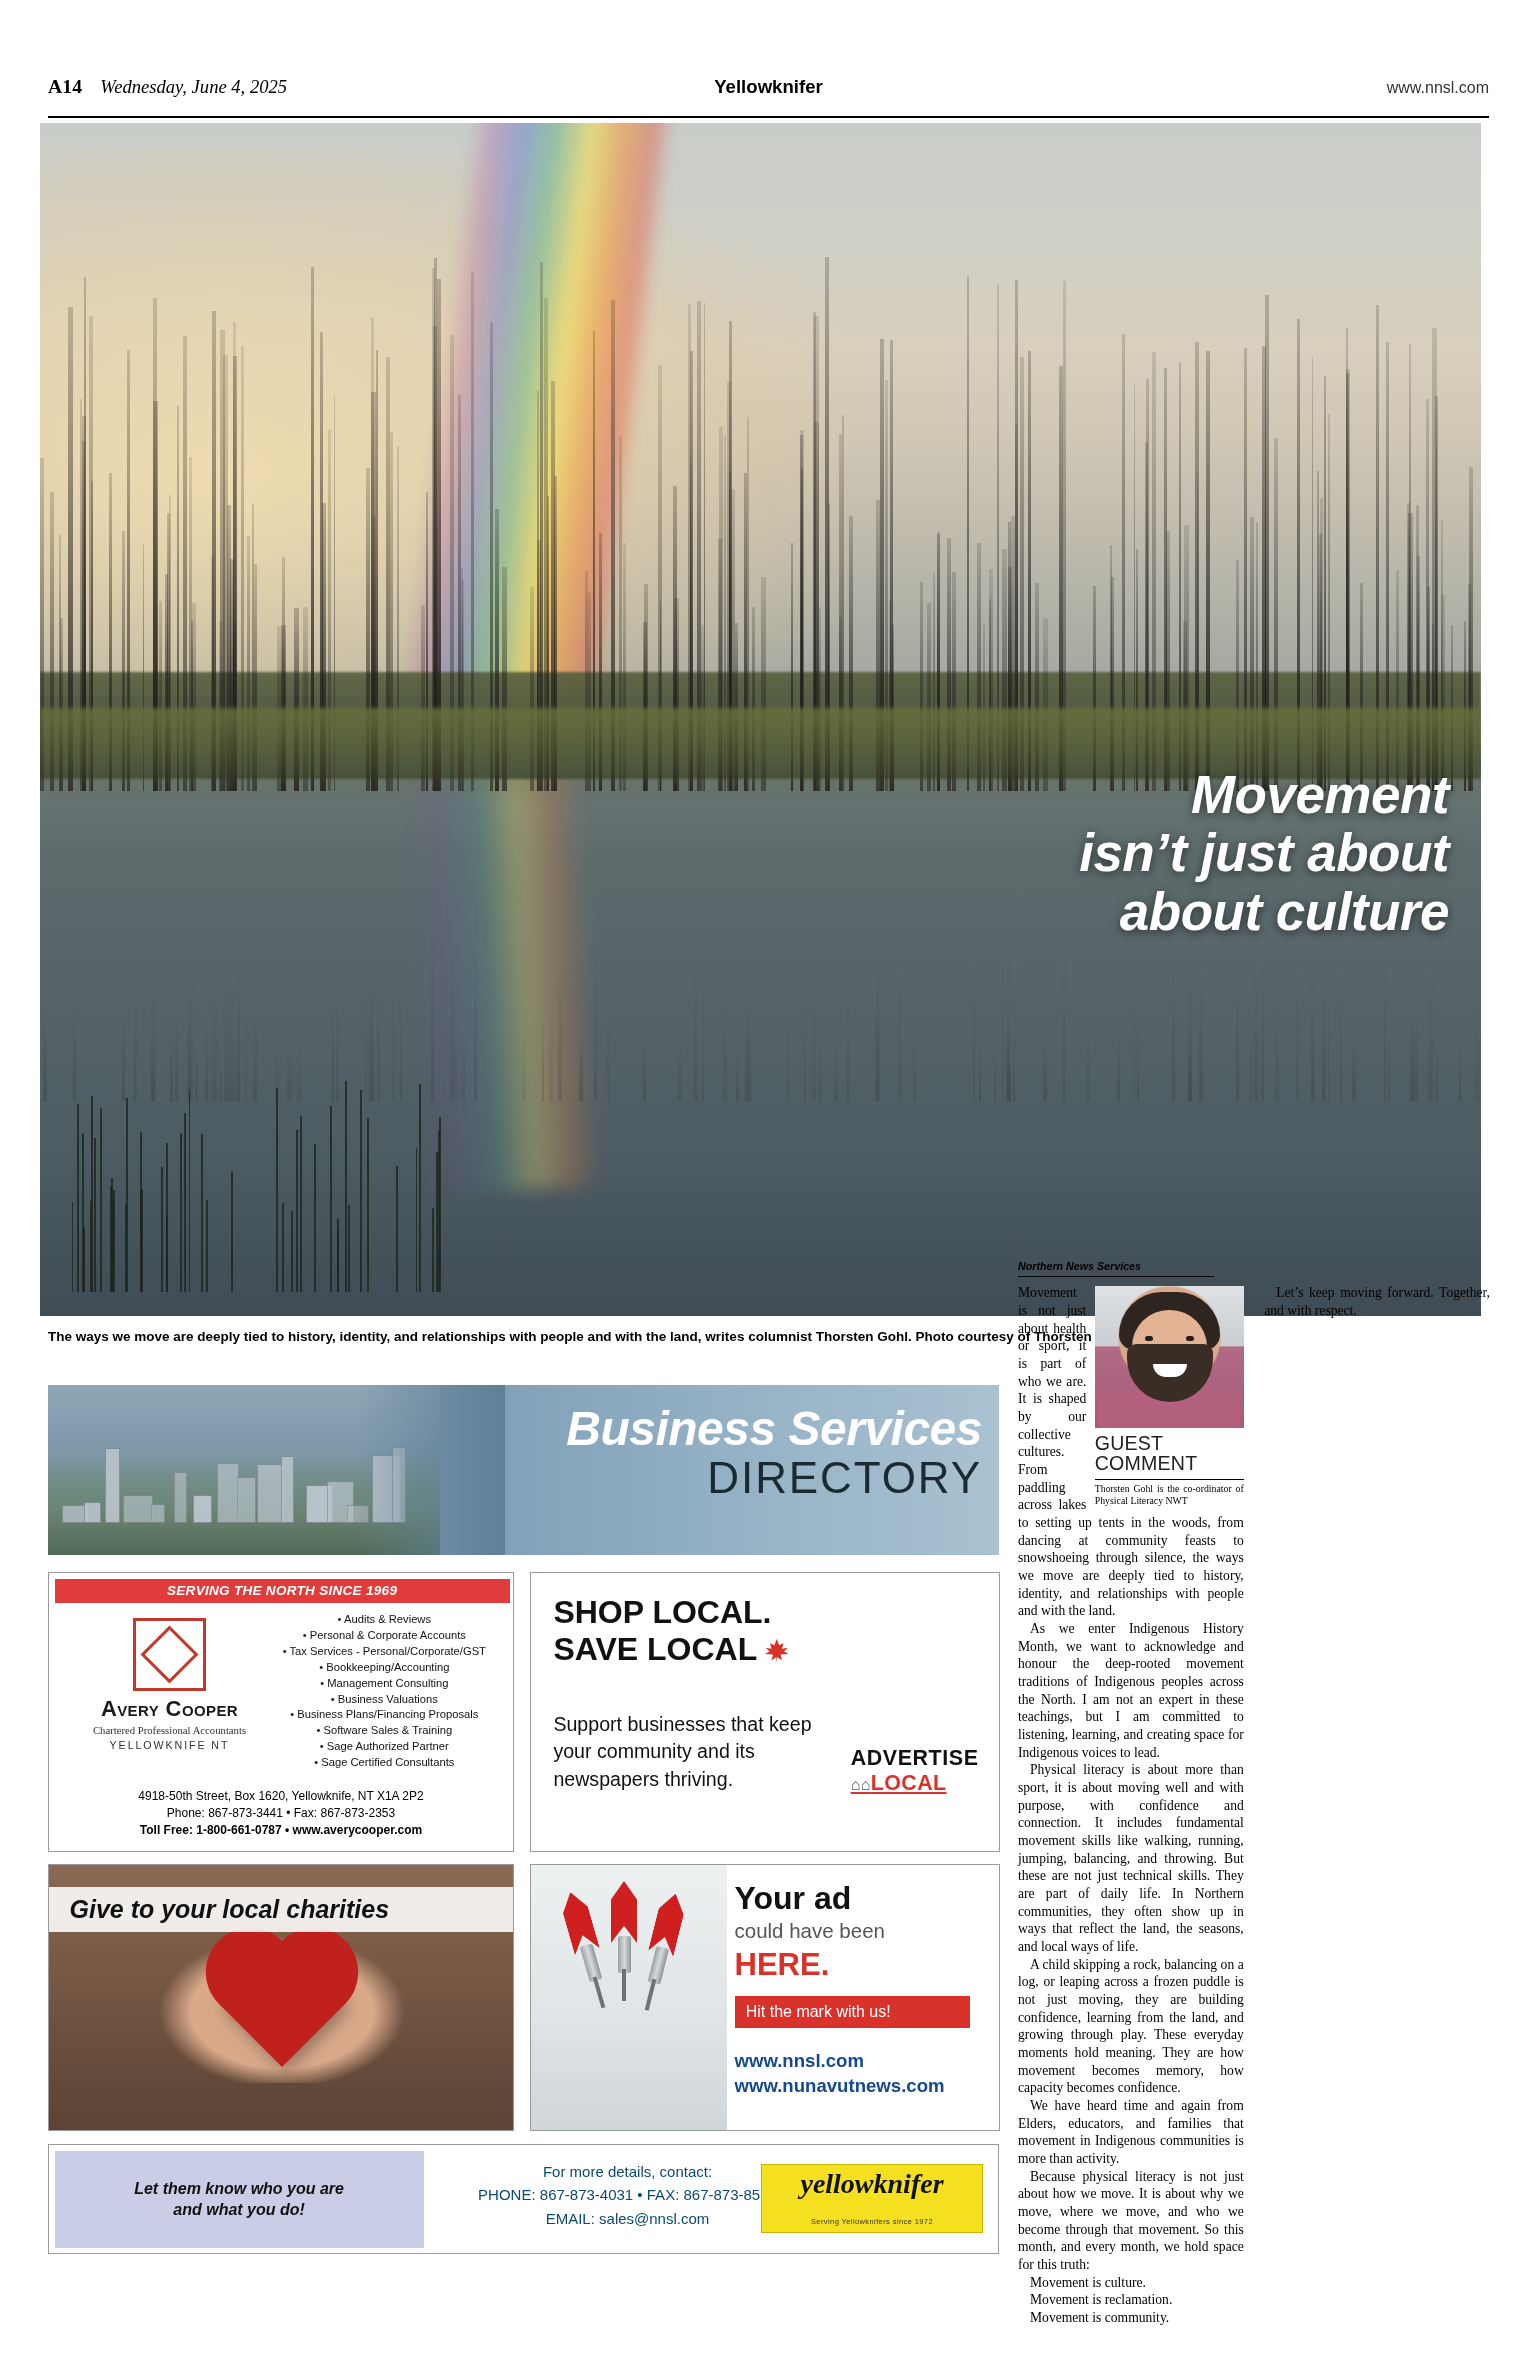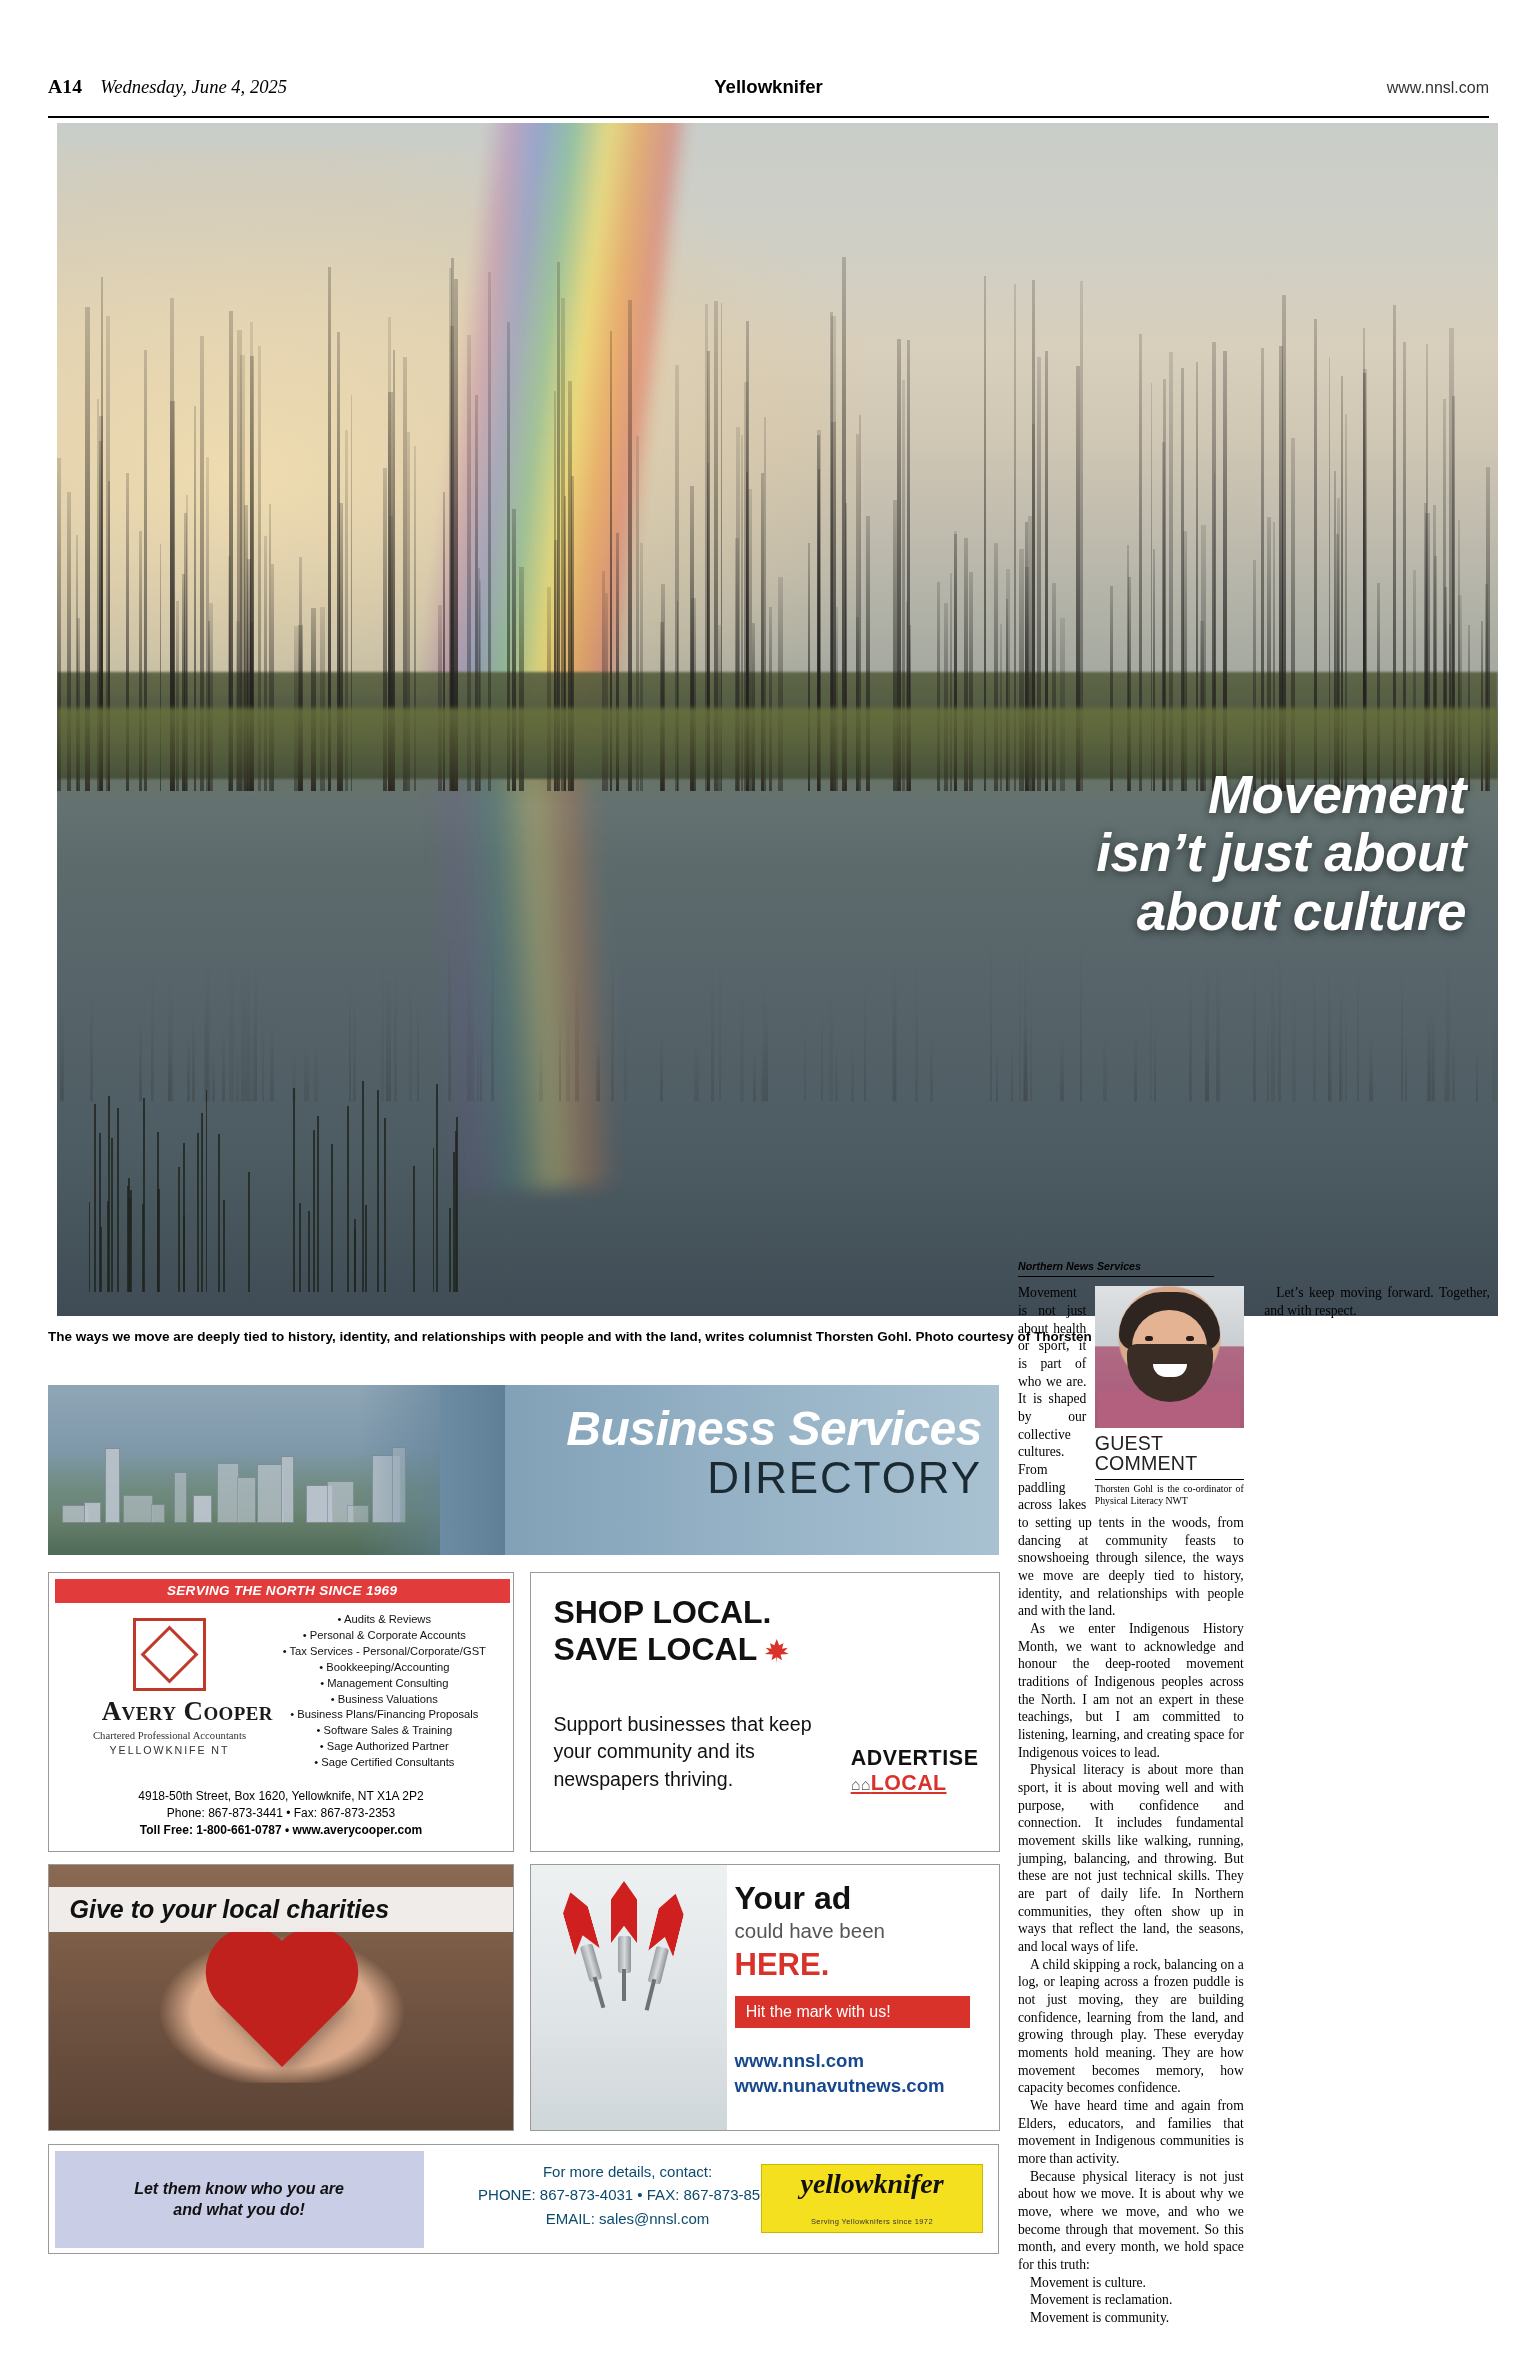--- a/index.html
+++ b/index.html
@@ -43,21 +43,21 @@
     font-family: "Liberation Sans", sans-serif;
     font-size: 16px; color: #333;
   }
   .rule-top {
     position: absolute; left: 48px; top: 116px; width: 1441px; height: 1.9px;
     background: #000;
   }
 
   
   .hero {
-    position: absolute; left: 57px; top: 123px; width: 1441px; height: 1193px;
+    position: absolute; left: 40px; top: 123px; width: 1441px; height: 1193px;
     overflow: hidden;
     background: linear-gradient(#b9c2c8, #7f8a91);
   }
   .sky {
     position: absolute; left: 0; top: 0; width: 100%; height: 52%;
     background: linear-gradient(180deg,#c9cdc9 0%, #cfcfc6 18%, #d8cfbc 36%, #cfc6b4 52%, #b9b7ab 72%, #98a099 100%);
   }
   .sky-glow {
     position: absolute; left: -6%; top: 2%; width: 62%; height: 46%;
     background: radial-gradient(ellipse at 30% 60%, rgba(241,221,176,.95), rgba(226,204,162,.35) 60%, rgba(210,198,170,0) 78%);
@@ -265,22 +265,22 @@
   }
   .avery-mark {
     width: 73px; height: 73px; margin: 5.6px auto 5.6px;
     border: 3.7px solid #c0392b; position: relative;
   }
   .avery-mark:after {
     content: ""; position: absolute; left: 13px; top: 13px; right: 13px; bottom: 13px;
     border: 3.7px solid #c0392b; transform: rotate(45deg);
   }
   .avery-name {
-    font-family: Liberation Serif, serif; font-variant: small-caps;
-    font-size: 27px; font-weight: bold; color: #1a1a1a; letter-spacing: 0.4px; text-align: right;
+    font-family: Liberation Sans, sans-serif; font-variant: small-caps;
+    font-size: 22px; font-weight: bold; color: #1a1a1a; letter-spacing: 0.4px;
   }
   .avery-sub1 {
     font-family: "Liberation Serif", serif; font-size: 10.7px; color: #333; margin-top: 1.9px;
   }
   .avery-sub2 {
     font-family: "Liberation Sans", sans-serif; font-size: 10.7px; color: #333;
     letter-spacing: 1.9px; margin-top: 2.8px;
   }
   .avery-list {
     position: absolute; right: 11.2px; top: 39px; width: 235px; text-align: center;

